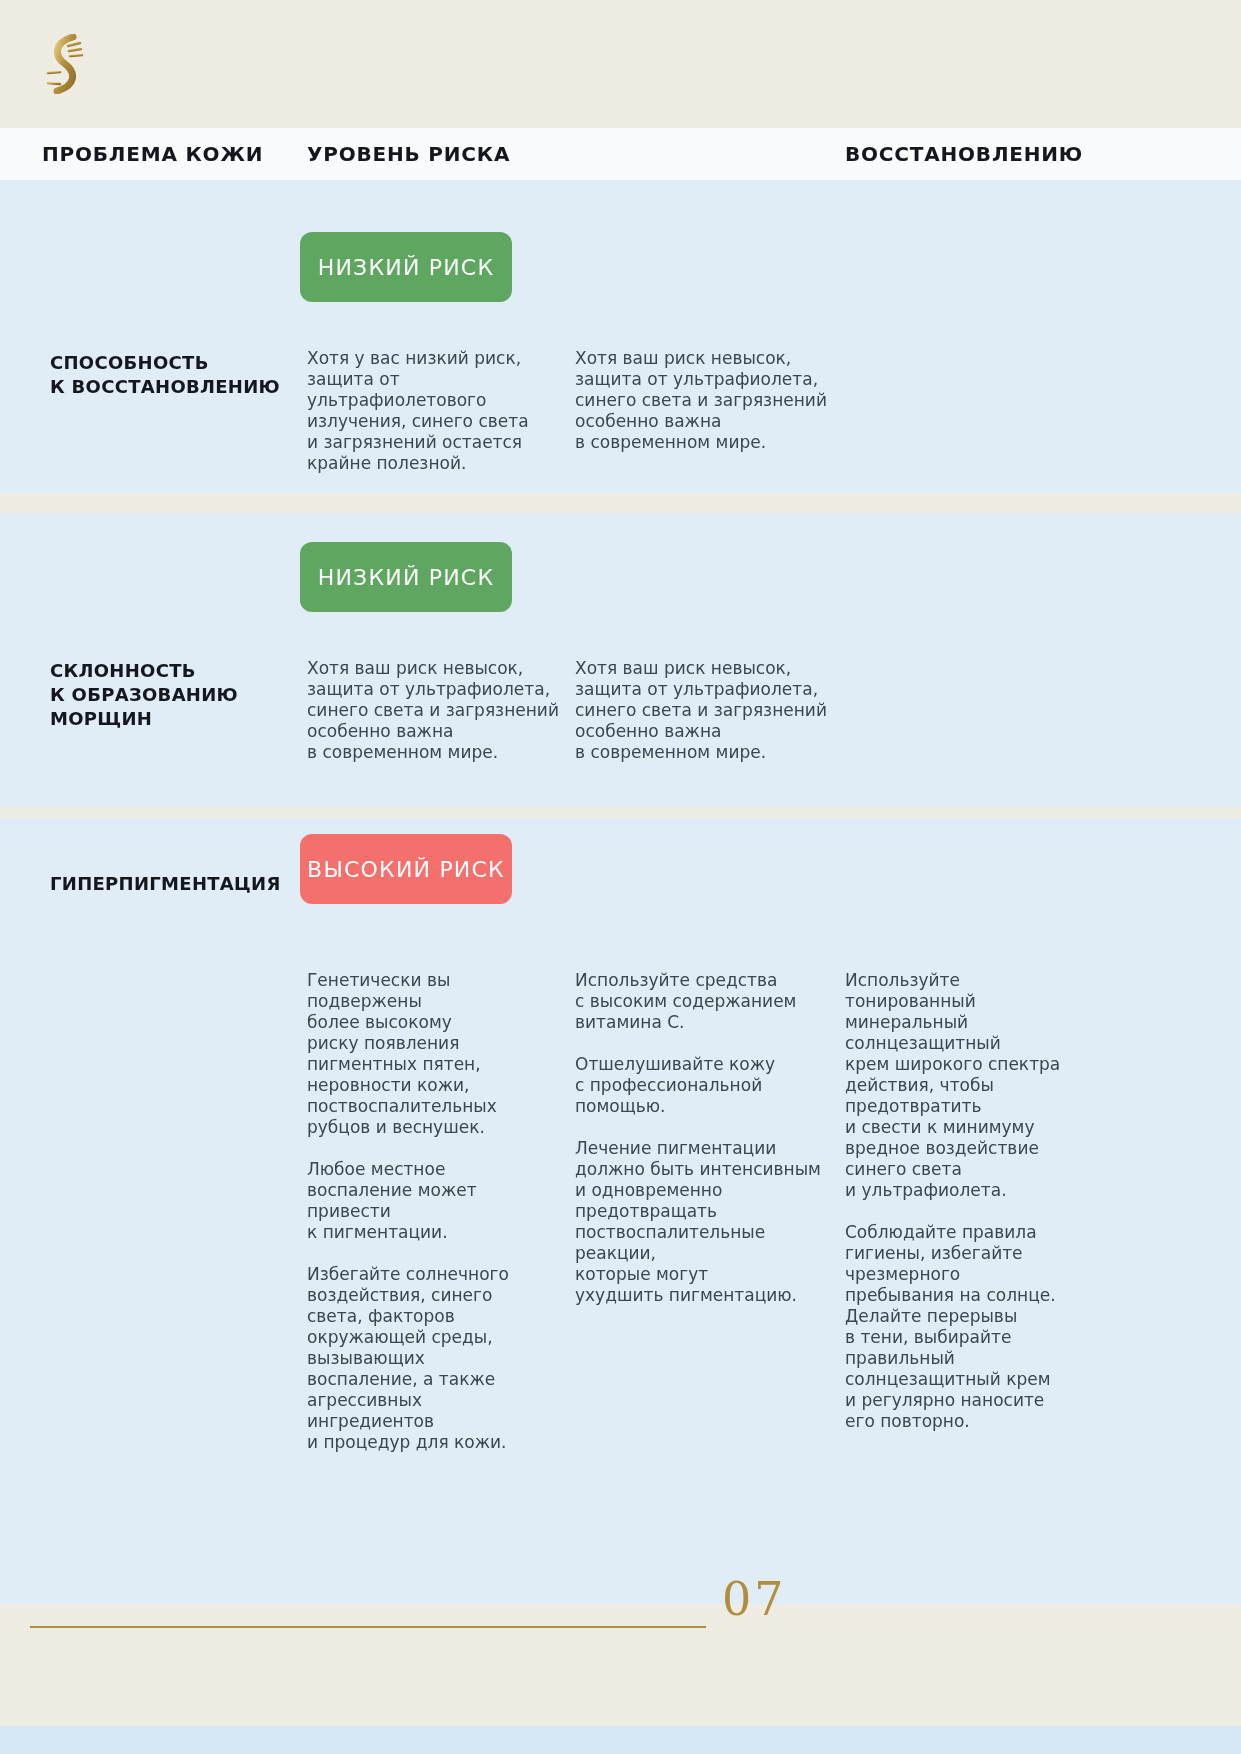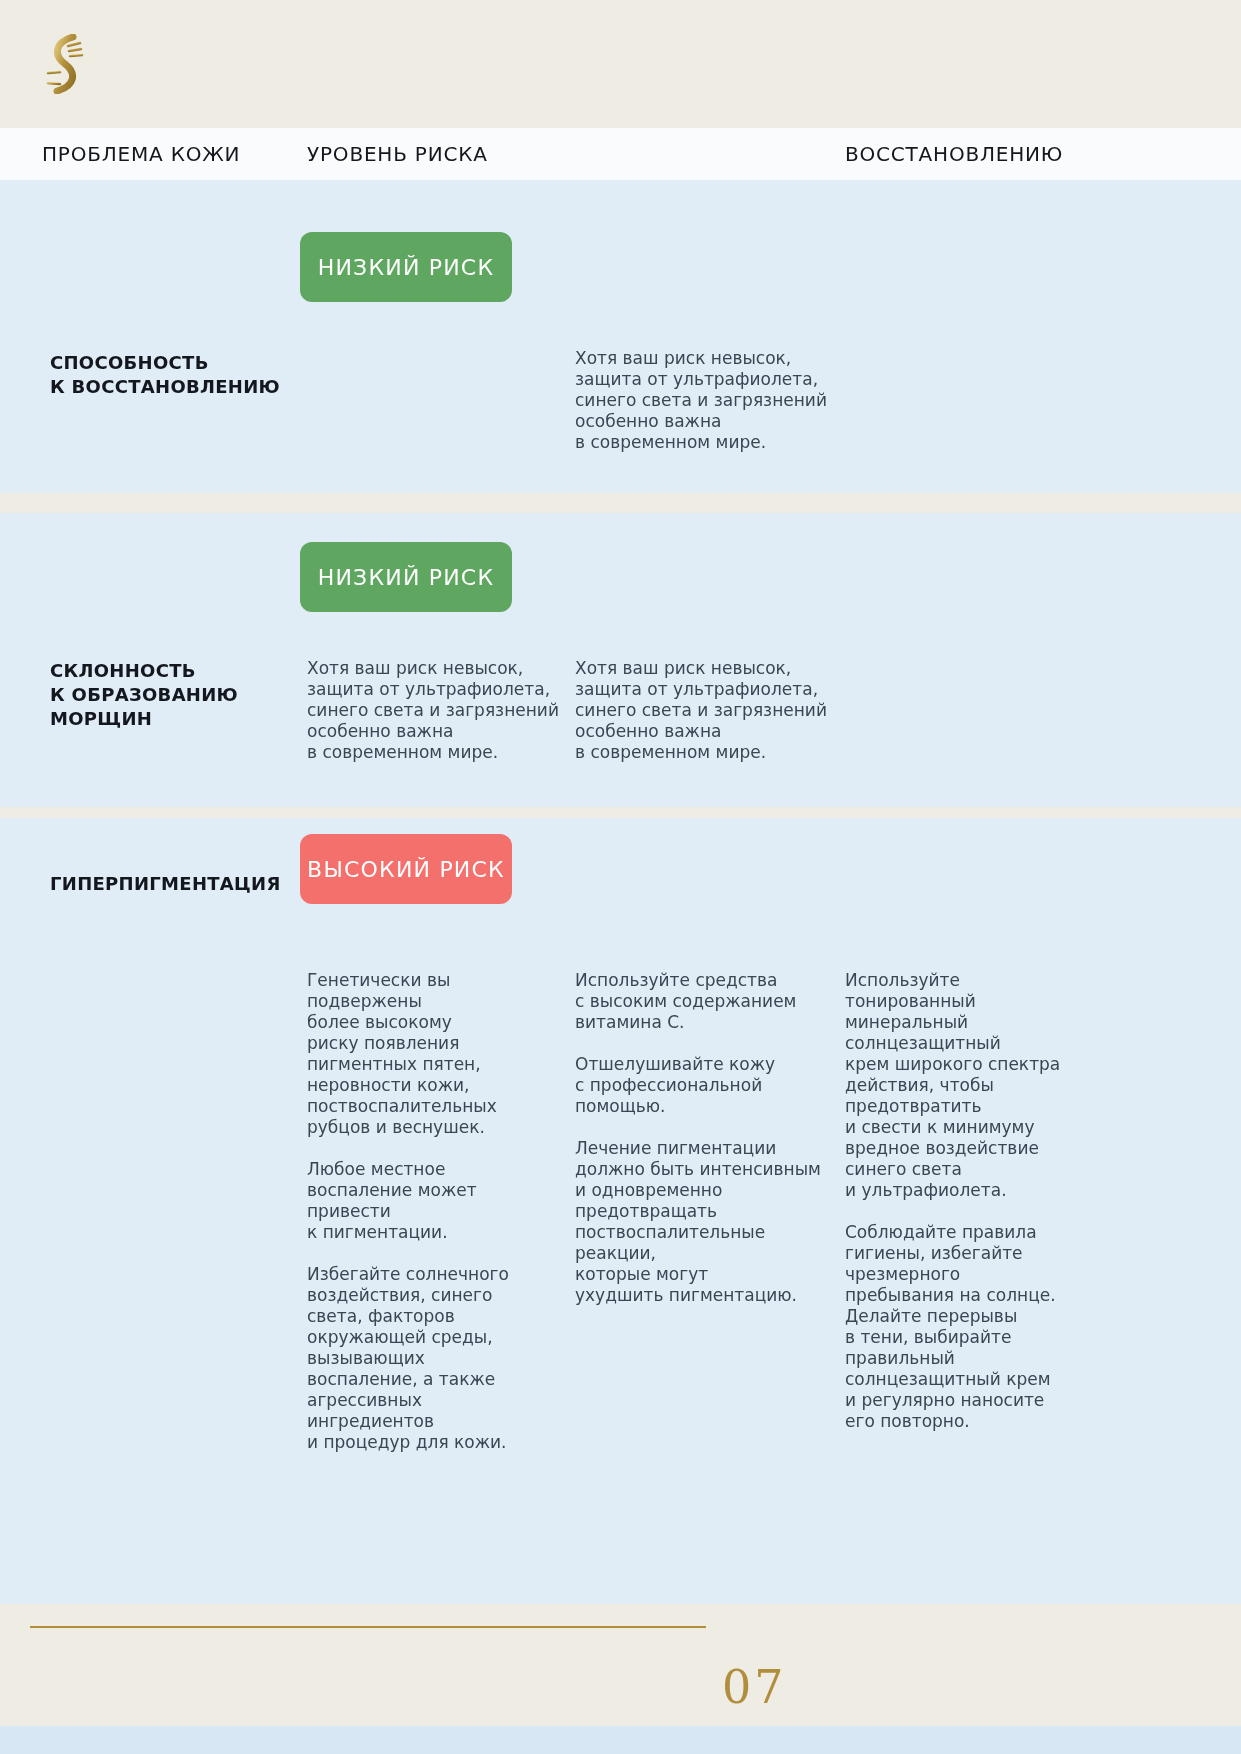--- a/index.html
+++ b/index.html
@@ -16,21 +16,21 @@
     font-family:"DejaVu Sans","Liberation Sans",sans-serif;
     overflow:hidden;
   }
   .logo{position:absolute; left:42px; top:34px; width:46px; height:60px;}
   .header-band{
     position:absolute; left:0; top:128px; width:100%; height:52px;
     background:var(--header-band);
   }
   .header-band .h{
     position:absolute; top:0; height:100%; display:flex; align-items:center;
-    font-size:20px; font-weight:400; letter-spacing:0.8px;
+    font-size:20px; font-weight:700; letter-spacing:0.8px;
     color:var(--header-text); white-space:nowrap;
   }
   .h1{left:42px;} .h2{left:307px;text-align:right;} .h3{left:575px;} .h4{left:845px;}
 
   .card{position:absolute; left:0; width:100%; background:var(--card-bg);}
   .card1{top:180px; height:313px;}
   .card2{top:513px; height:294px;}
   .card3{top:818px; height:786px;}
 
   .badge{
@@ -63,21 +63,21 @@
   .col4{left:845px; width:255px;}
   .card1 .body{top:168px;}
   .card2 .body{top:145px;}
   .card3 .body{top:152px;}
 
   .gold-line{
     position:absolute; left:30px; top:1626px; width:676px; height:2px;
     background:var(--gold);
   }
   .page-number{
-    position:absolute; left:722px; top:1660px;
+    position:absolute; left:722px; top:1572px;
     font-family:"DejaVu Serif","Liberation Serif",serif;
     font-size:46px; letter-spacing:3px; color:var(--gold);text-align:center;
   }
   .bottom-strip{
     position:absolute; left:0; top:1726px; width:100%; height:28px;
     background:var(--bottom-strip);
   }
 </style>
 </head>
 <body>
@@ -108,20 +108,25 @@
   <div class="header-band">
     <span class="h h1">ПРОБЛЕМА КОЖИ</span>
     <span class="h h2">УРОВЕНЬ РИСКА</span>
     <span class="h h4">ВОССТАНОВЛЕНИЮ</span>
   </div>
 
   <section class="card card1">
     <div class="badge" data-level="low">НИЗКИЙ РИСК</div>
     <h2 class="row-title">СПОСОБНОСТЬ
 К ВОССТАНОВЛЕНИЮ</h2>
+    <p class="body col2">Хотя у вас низкий риск,
+защита от ультрафиолетового
+излучения, синего света
+и загрязнений остается
+крайне полезной.</p>
     <p class="body col3">Хотя ваш риск невысок,
 защита от ультрафиолета,
 синего света и загрязнений
 особенно важна
 в современном мире.</p>
     <p class="body col4"></p>
   </section>
 
   <section class="card card2">
     <div class="badge" data-level="low">НИЗКИЙ РИСК</div>

